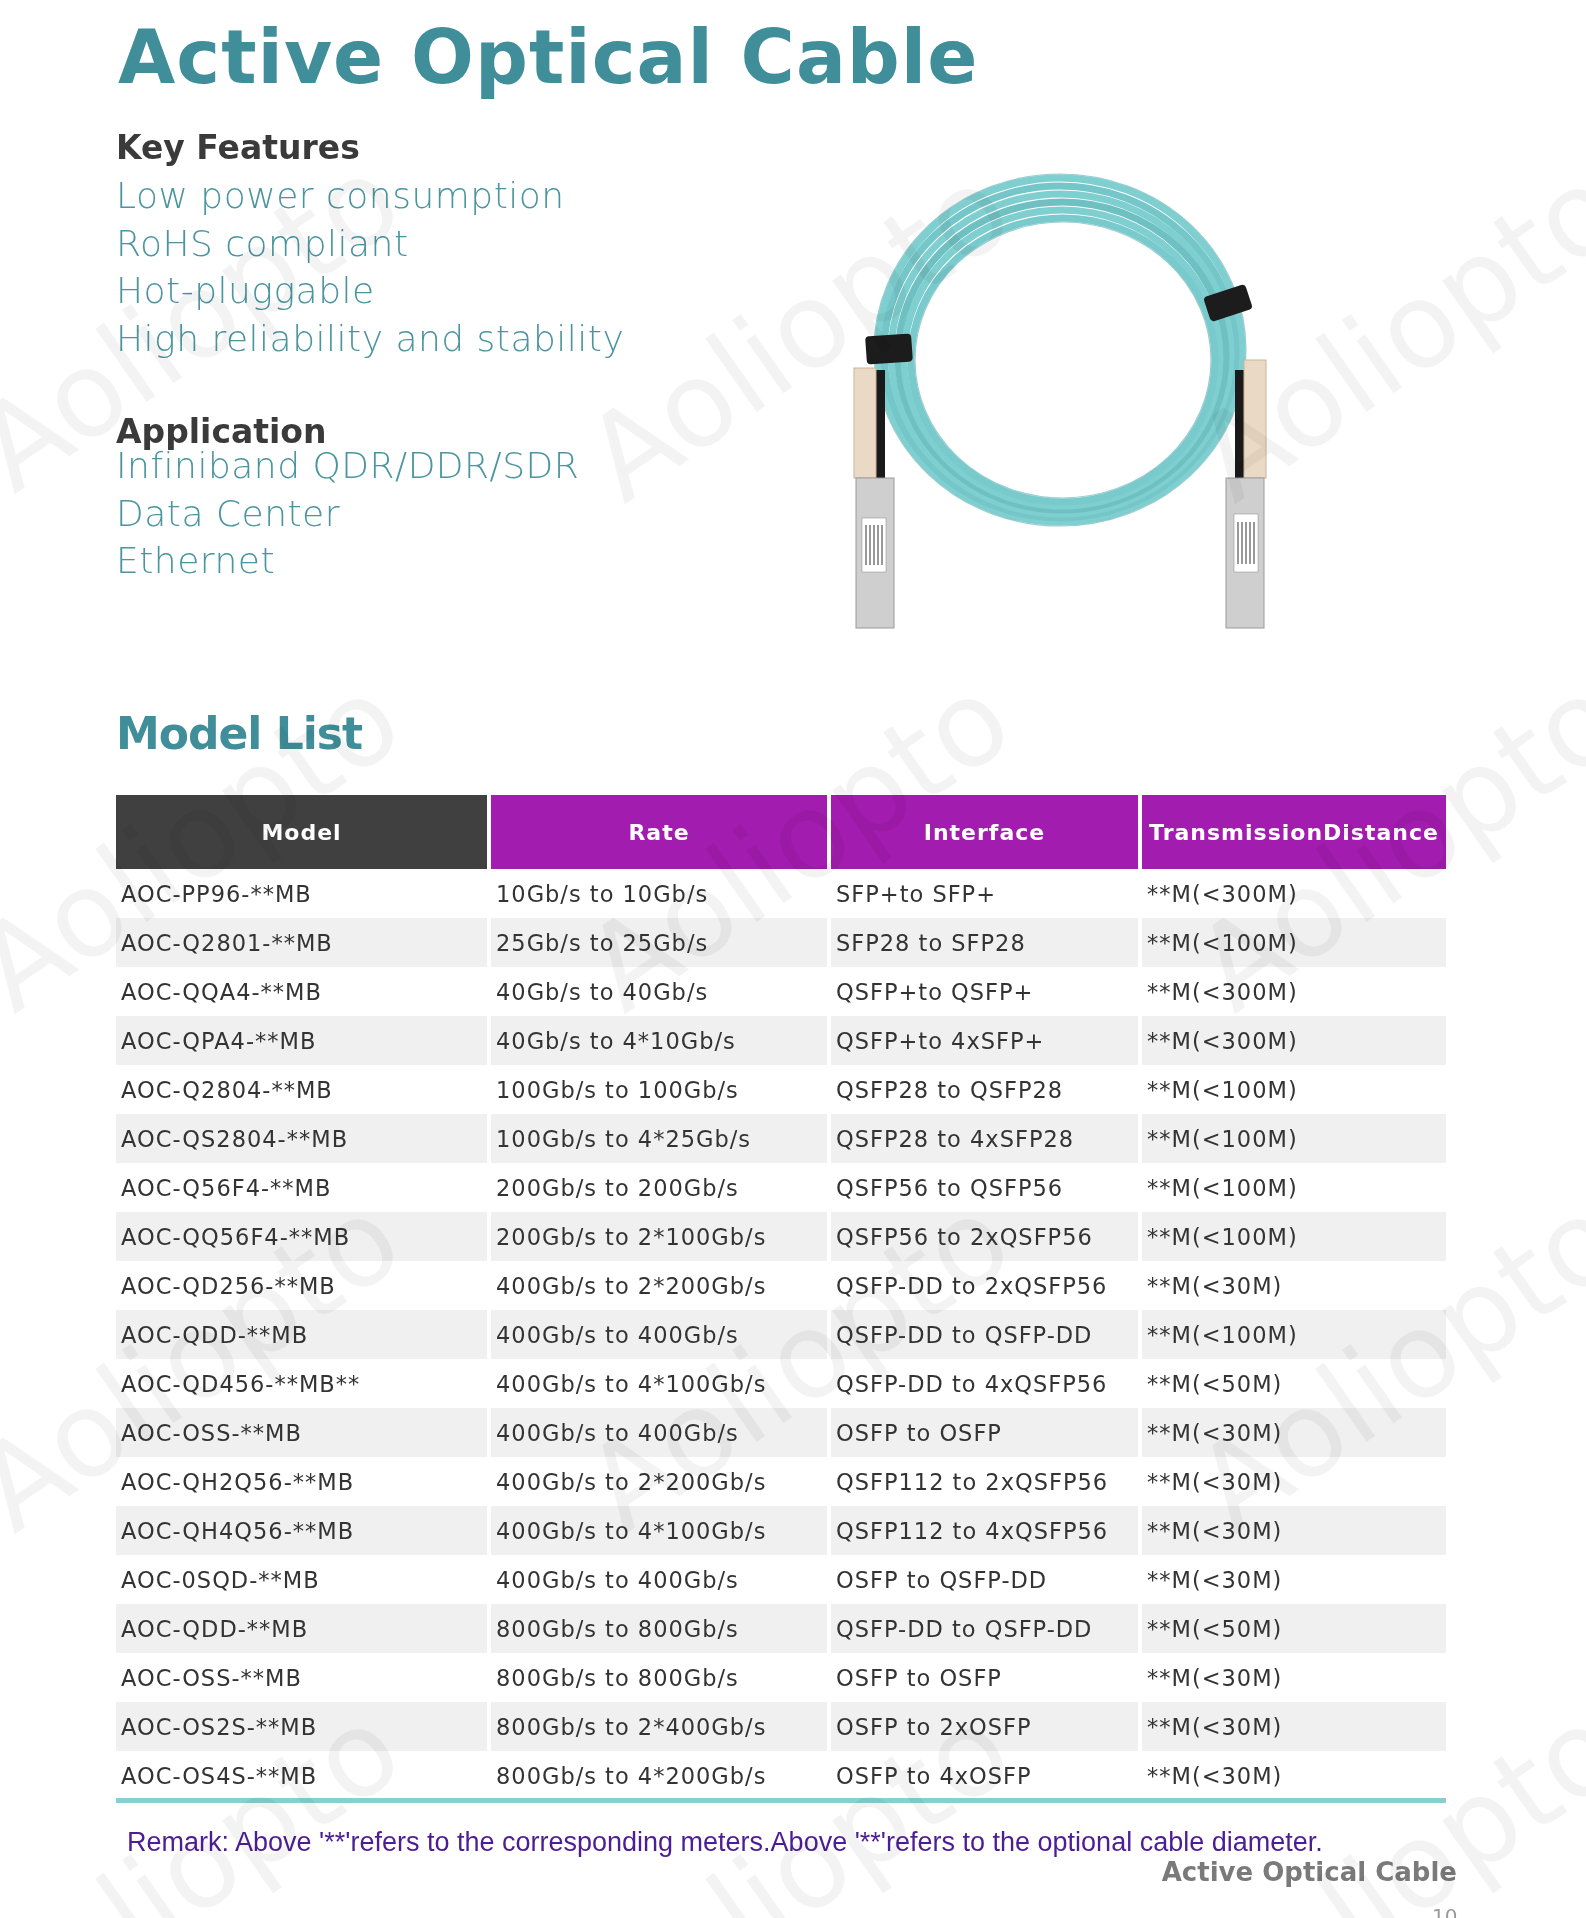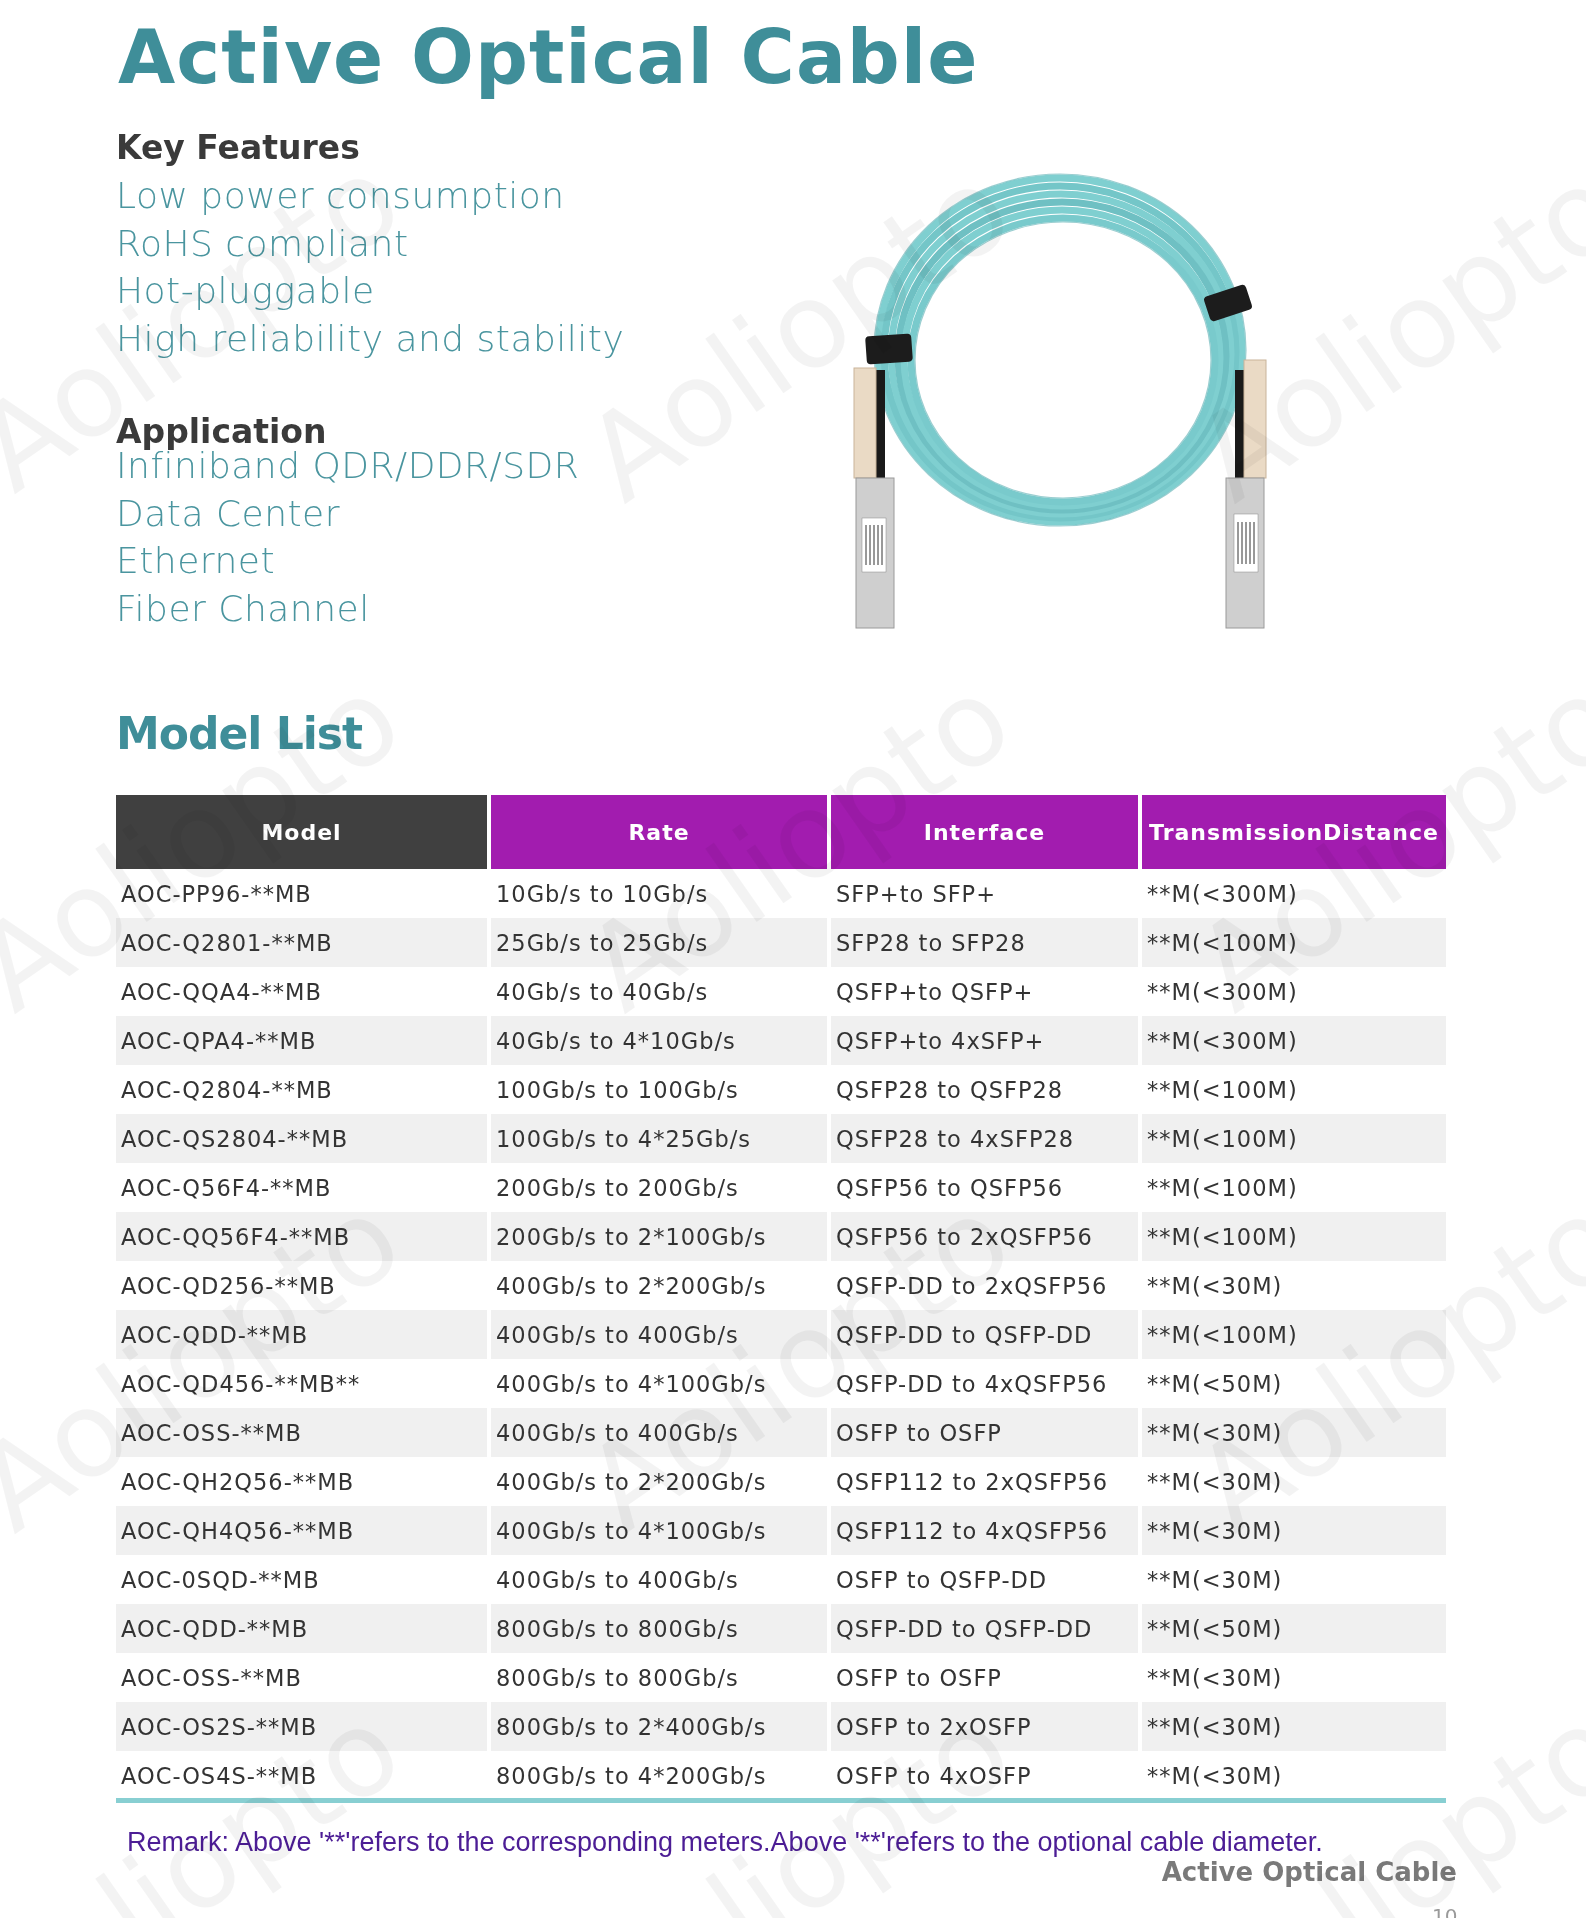--- a/index.html
+++ b/index.html
@@ -46,21 +46,20 @@
   <li>RoHS compliant</li>
   <li>Hot-pluggable</li>
   <li>High reliability and stability</li>
 </ul>
 
 <h2 class="section-head" style="top:412px;">Application</h2>
 <ul class="feature-list" style="top:442px;">
   <li>Infiniband QDR/DDR/SDR</li>
   <li>Data Center</li>
   <li>Ethernet</li>
-  <li>Fiber Channel</li>
 </ul>
 
 <div class="product-image">
   <svg width="440" height="480" viewBox="0 0 440 480" xmlns="http://www.w3.org/2000/svg">
 
     <g fill="none" stroke="#7fcfd0" stroke-width="7">
       <ellipse cx="220" cy="200" rx="182" ry="172"></ellipse>
       <ellipse cx="220" cy="202" rx="176" ry="166" stroke="#74c6c8"></ellipse>
       <ellipse cx="221" cy="204" rx="170" ry="160"></ellipse>
       <ellipse cx="222" cy="206" rx="164" ry="154" stroke="#6fc0c3"></ellipse>

